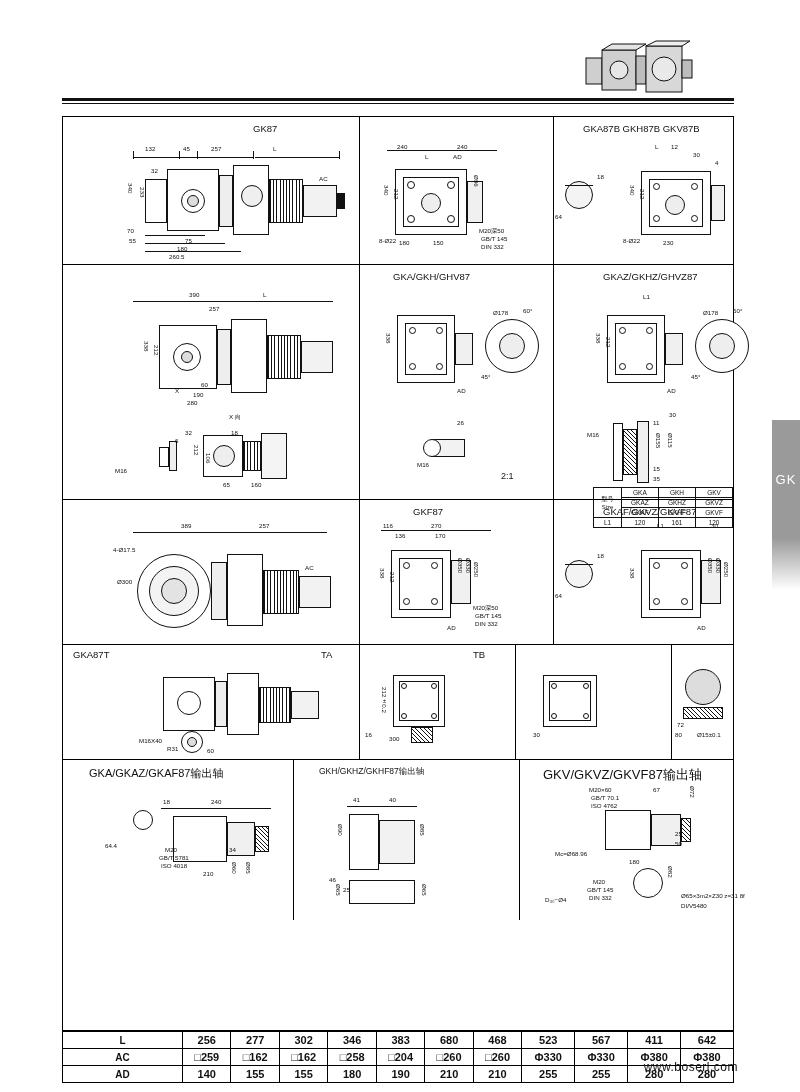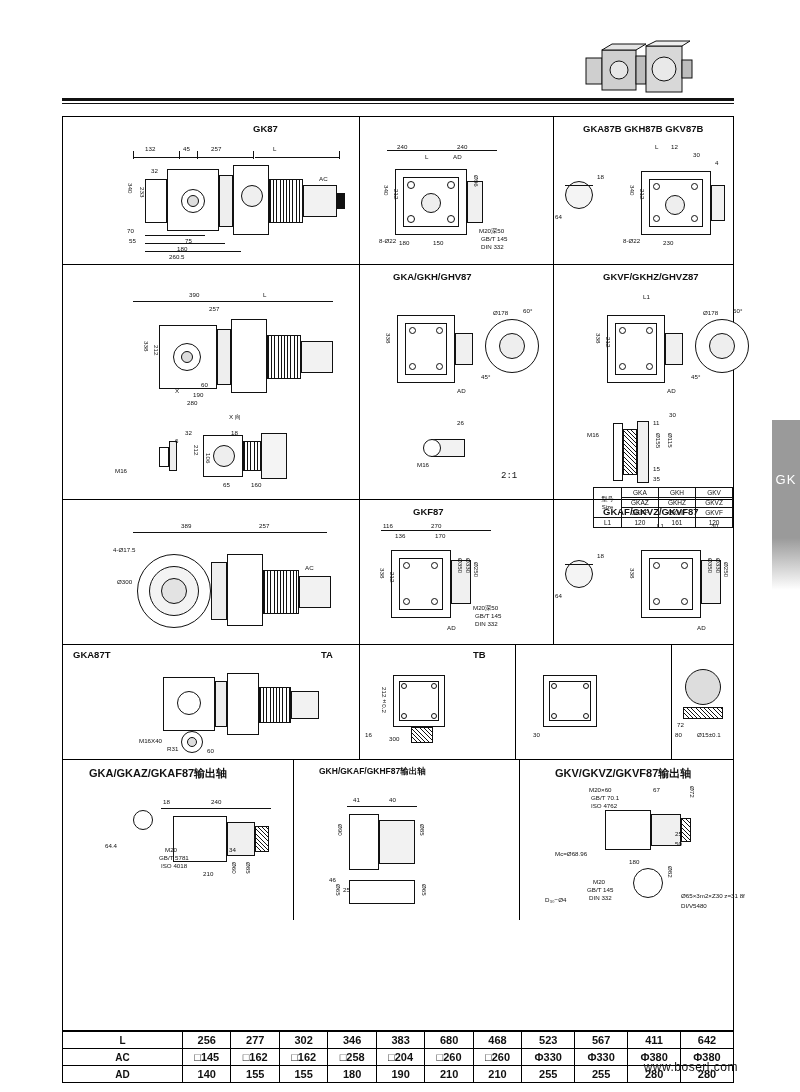--- a/index.html
+++ b/index.html
@@ -44,21 +44,21 @@
   .r1h { height:148px; }
   .r2h { height:235px; }
   .r3h { height:145px; }
   .r4h { height:115px; }
   .r5h { height:160px; border-bottom:1px solid #000; }
 
   .cap {
     position:absolute; font-size:9.5px; color:#111; white-space:nowrap;
     font-family:"Liberation Sans", sans-serif;
   }
-  .capb { font-weight:bold; }
+  .capb { font-weight:normal; }
   .dim { position:absolute; font-size:6.2px; color:#111; white-space:nowrap; }
   .dimv { position:absolute; font-size:6.2px; color:#111; white-space:nowrap;
           transform-origin:center; writing-mode:vertical-rl; }
 
   
   .blk { position:absolute; }
   .bx { position:absolute; border:1px solid #111; background:#fff; }
   .ln { position:absolute; background:#111; }
   .cir { position:absolute; border:1px solid #111; border-radius:50%; background:#fff; }
   .cirf { position:absolute; border:1px solid #111; border-radius:50%; background:#ddd; }
@@ -219,21 +219,21 @@
         <div class="dim" style="left:44px; top:98px;">230</div>
         <div class="dim" style="left:4px; top:96px;">8-Ø22</div>
       </div>
     </div>
 
     <div class="row r2h">
       <div class="vdiv" style="left:296px;"></div>
       <div class="vdiv" style="left:490px;"></div>
 
       <div class="cap capb" style="left:330px; top:6px;">GKA/GKH/GHV87</div>
-      <div class="cap capb" style="left:540px; top:6px;">GKVF/GKHZ/GHVZ87</div>
+      <div class="cap capb" style="left:540px; top:6px;">GKAZ/GKHZ/GHVZ87</div>
 
       <div class="blk" style="left:50px; top:26px; width:240px; height:110px;">
         <div class="dim" style="left:76px; top:0px;">390</div>
         <div class="dim" style="left:150px; top:0px;">L</div>
         <div class="dim" style="left:96px; top:14px;">257</div>
         <div class="ln" style="left:20px; top:10px; width:200px; height:1px;"></div>
         <div class="bx" style="left:46px; top:34px; width:58px; height:64px;"></div>
         <div class="cir" style="left:60px; top:52px; width:28px; height:28px;"></div>
         <div class="cir" style="left:68px; top:60px; width:12px; height:12px; background:#ddd;"></div>
         <div class="bx" style="left:104px; top:38px; width:14px; height:56px; background:#eee;"></div>
@@ -281,21 +281,21 @@
         <div class="dim" style="left:120px; top:18px;">Ø178</div>
         <div class="dim" style="left:150px; top:16px;">60°</div>
         <div class="dim" style="left:108px; top:82px;">45°</div>
       </div>
 
       <div class="blk" style="left:310px; top:148px; width:176px; height:80px;">
         <div class="dim" style="left:84px; top:6px;">26</div>
         <div class="bx" style="left:58px; top:26px; width:34px; height:18px; background:#f2f2f2;"></div>
         <div class="cir" style="left:50px; top:26px; width:18px; height:18px;"></div>
         <div class="dim" style="left:44px; top:48px;">M16</div>
-        <div class="cap" style="left:128px; top:58px; font-size:9px;font-family:Liberation Mono, monospace;">2:1</div>
+        <div class="cap" style="left:128px; top:58px; font-size:9px;">2:1</div>
       </div>
 
       <div class="blk" style="left:520px; top:26px; width:176px; height:110px;">
         <div class="dim" style="left:60px; top:2px;">L1</div>
         <div class="bx" style="left:24px; top:24px; width:58px; height:68px;"></div>
         <div class="bx" style="left:32px; top:32px; width:42px; height:52px;"></div>
         <div class="cir" style="left:36px; top:36px; width:7px; height:7px;"></div>
         <div class="cir" style="left:63px; top:36px; width:7px; height:7px;"></div>
         <div class="cir" style="left:36px; top:72px; width:7px; height:7px;"></div>
         <div class="cir" style="left:63px; top:72px; width:7px; height:7px;"></div>
@@ -476,22 +476,22 @@
         <div class="dim" style="left:0px; top:72px;">80</div>
         <div class="dim" style="left:22px; top:72px;">Ø15±0.1</div>
       </div>
     </div>
 
     <div class="row r5h" style="border-bottom:none;">
       <div class="vdiv" style="left:230px;"></div>
       <div class="vdiv" style="left:456px;"></div>
 
       <div class="cap capb" style="left:26px; top:6px; font-size:11px;">GKA/GKAZ/GKAF87输出轴</div>
-      <div class="cap capb" style="left:256px; top:6px; font-size:8.5px;">GKH/GKAF/GKHF87输出轴</div>
-      <div class="cap capb" style="left:492px; top:6px; font-size:11px;">GKV/GKVZ/GKVF87输出轴</div>
+      <div class="cap capb" style="left:256px; top:6px; font-size:8.5px;">GKH/GKHZ/GKHF87输出轴</div>
+      <div class="cap capb" style="left:480px; top:6px; font-size:13px;">GKV/GKVZ/GKVF87输出轴</div>
 
       <div class="blk" style="left:40px; top:28px; width:188px; height:120px;">
         <div class="cir" style="left:30px; top:22px; width:20px; height:20px;"></div>
         <div class="dim" style="left:60px; top:10px;">18</div>
         <div class="dim" style="left:108px; top:10px;">240</div>
         <div class="ln" style="left:58px; top:20px; width:110px; height:1px;"></div>
         <div class="bx" style="left:70px; top:28px; width:54px; height:46px;"></div>
         <div class="bx" style="left:124px; top:34px; width:28px; height:34px; background:#f0f0f0;"></div>
         <div class="hatch" style="left:152px; top:38px; width:14px; height:26px;"></div>
         <div class="dim" style="left:2px; top:54px;">64.4</div>
@@ -555,21 +555,21 @@
       <td>383</td>
       <td>680</td>
       <td>468</td>
       <td>523</td>
       <td>567</td>
       <td>411</td>
       <td>642</td>
     </tr>
     <tr>
       <td class="lbl">AC</td>
-      <td>□145</td>
+      <td>□259</td>
       <td>□162</td>
       <td>□162</td>
       <td>□258</td>
       <td>□204</td>
       <td>□260</td>
       <td>□260</td>
       <td>Φ330</td>
       <td>Φ330</td>
       <td>Φ380</td>
       <td>Φ380</td>

